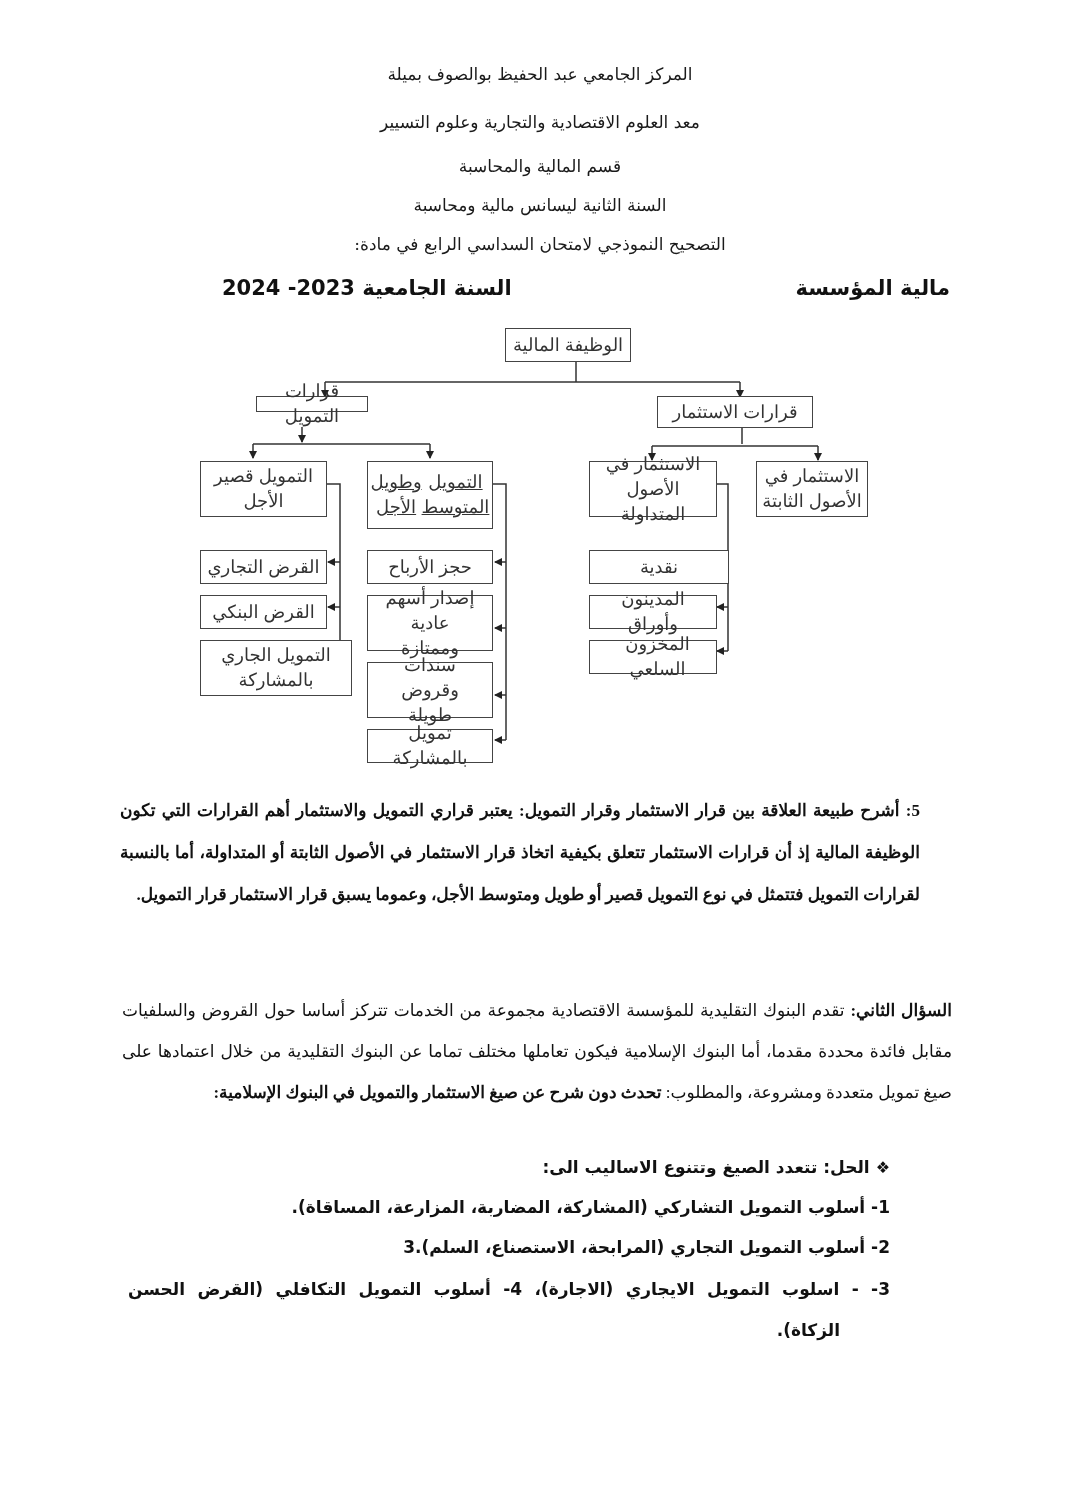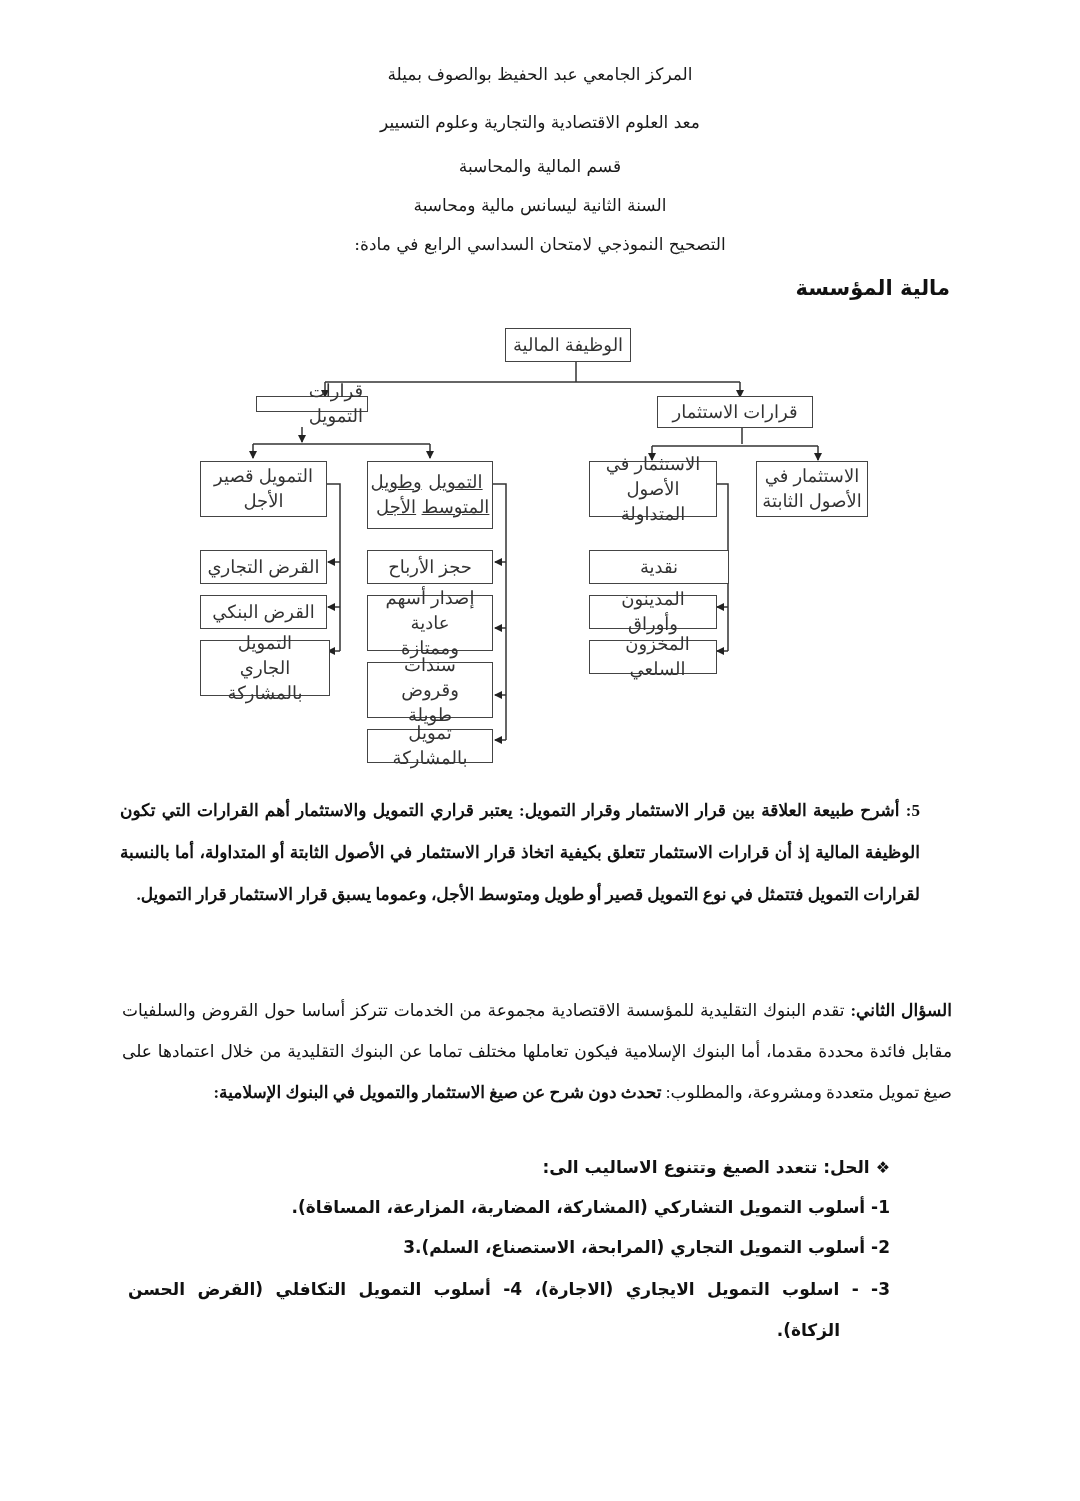--- a/index.html
+++ b/index.html
@@ -46,20 +46,21 @@
 <body>
 
 <div class="hdr" style="top:64px;">المركز الجامعي عبد الحفيظ بوالصوف بميلة</div>
 <div class="hdr" style="top:112px;">معد العلوم الاقتصادية والتجارية وعلوم التسيير</div>
 <div class="hdr" style="top:156px;">قسم المالية والمحاسبة</div>
 <div class="hdr" style="top:195px;">السنة الثانية  ليسانس مالية ومحاسبة</div>
 <div class="hdr" style="top:234px;">التصحيح النموذجي لامتحان السداسي الرابع في مادة:</div>
 
 <div class="subject-row">
   <span class="subject">مالية المؤسسة</span>
+  <span class="year">السنة الجامعية 2023- 2024</span>
 </div>
 
 <div class="diagram">
   <svg width="1080" height="780">
     <defs>
       <marker id="arr" markerWidth="8" markerHeight="8" refX="7" refY="4" orient="auto" markerUnits="userSpaceOnUse">
         <path d="M0,0 L8,4 L0,8 z" fill="#222"></path>
       </marker>
     </defs>
     <g stroke="#333" stroke-width="1.5" fill="none">
@@ -94,21 +95,21 @@
       <path d="M728,562 L717,562" marker-end="url(#arr)"></path>
       <path d="M728,607 L717,607" marker-end="url(#arr)"></path>
       <path d="M728,651 L717,651" marker-end="url(#arr)"></path>
     </g>
   </svg>
 
   <div class="box" style="left:505px;top:328px;width:126px;height:34px;">
       <span>الوظيفة المالية</span>
     </div>
 
-  <div class="box" style="left:256px;top:396px;width:112px;height:16px;text-align:right;">
+  <div class="box" style="left:256px;top:396px;width:112px;height:16px;">
       <span>قرارات التمويل</span>
     </div>
   <div class="box" style="left:657px;top:396px;width:156px;height:32px;">
       <span>قرارات الاستثمار</span>
     </div>
 
   <div class="box" style="left:200px;top:461px;width:127px;height:56px;flex-direction:column;">
     <span>التمويل قصير</span>
     <span>الأجل</span>
   </div>
@@ -124,21 +125,21 @@
     <span>الاستثمار في</span>
     <span>الأصول الثابتة</span>
   </div>
 
   <div class="box" style="left:200px;top:550px;width:127px;height:34px;">
       <span>القرض التجاري</span>
     </div>
   <div class="box" style="left:200px;top:595px;width:127px;height:34px;">
       <span>القرض البنكي</span>
     </div>
-  <div class="box" style="left:200px;top:640px;width:130px;height:56px;padding:0 18px;">
+  <div class="box" style="left:200px;top:640px;width:152px;height:56px;padding:0 18px;">
       <span>التمويل الجاري بالمشاركة</span>
     </div>
 
   <div class="box" style="left:367px;top:550px;width:126px;height:34px;">
       <span>حجز الأرباح</span>
     </div>
   <div class="box" style="left:367px;top:595px;width:126px;height:56px;padding:0 16px;">
       <span>إصدار أسهم عادية وممتازة</span>
     </div>
   <div class="box" style="left:367px;top:662px;width:126px;height:56px;padding:0 16px;">

